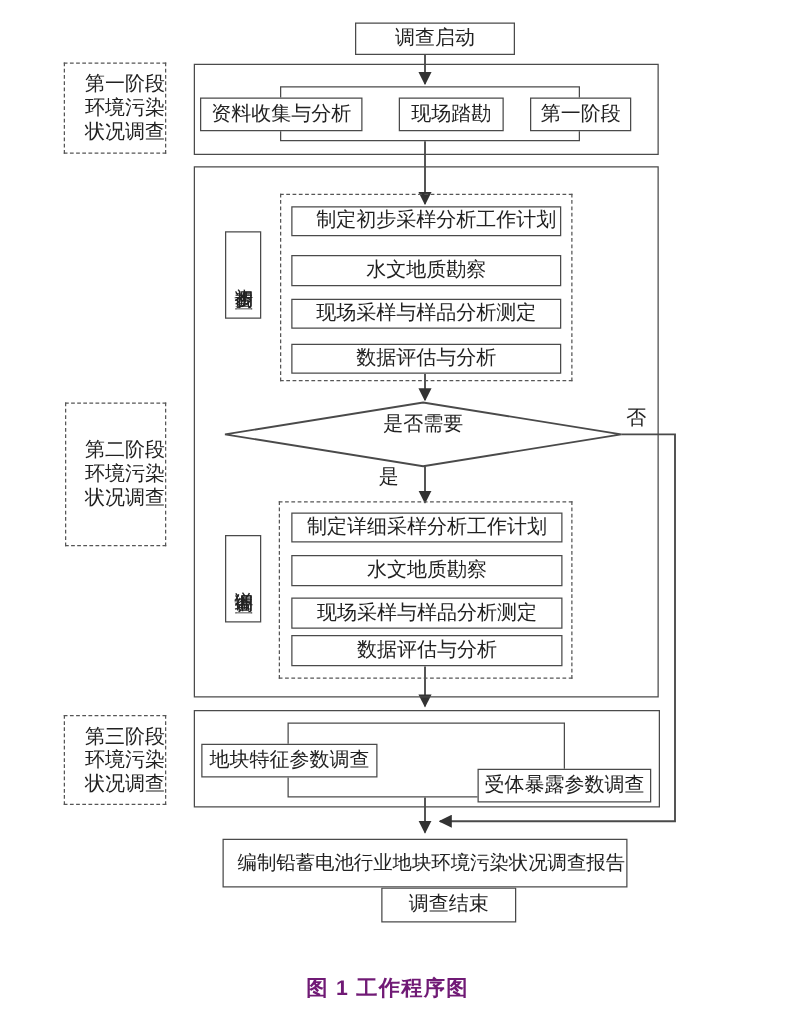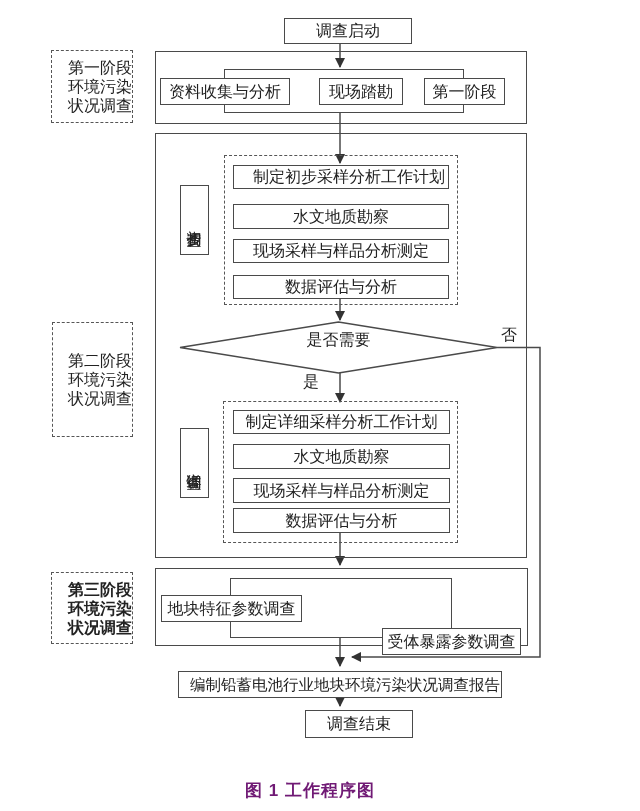--- a/index.html
+++ b/index.html
@@ -107,21 +107,21 @@
   <div class="dashed stage-label" style="left:51px; top:50px; width:82px; height:73px;">
     <span>第一阶段</span>
     <span>环境污染</span>
     <span>状况调查</span>
   </div>
   <div class="dashed stage-label" style="left:52px; top:322px; width:81px; height:115px;">
     <span>第二阶段</span>
     <span>环境污染</span>
     <span>状况调查</span>
   </div>
-  <div class="dashed stage-label" style="left:51px; top:572px; width:82px; height:72px;font-weight:bold;">
+  <div class="dashed stage-label" style="left:51px; top:572px; width:82px; height:72px;">
     <span>第三阶段</span>
     <span>环境污染</span>
     <span>状况调查</span>
   </div>
 
   <div class="box" style="left:284px; top:18px; width:128px; height:26px;">调查启动</div>
 
   <div class="box" style="left:160px; top:78px; width:130px; height:27px;">资料收集与分析</div>
   <div class="box" style="left:319px; top:78px; width:84px; height:27px;">现场踏勘</div>
   <div class="box" style="left:424px; top:78px; width:81px; height:27px;">第一阶段</div>
@@ -140,20 +140,20 @@
   <div class="floating-text" style="left:303px; top:374px;">是</div>
 
   <div class="dashed" style="left:223px; top:401px; width:235px; height:142px;"></div>
   <div class="box" style="left:233px; top:410px; width:217px; height:24px;">制定详细采样分析工作计划</div>
   <div class="box" style="left:233px; top:444px; width:217px; height:25px;">水文地质勘察</div>
   <div class="box" style="left:233px; top:478px; width:217px; height:25px;">现场采样与样品分析测定</div>
   <div class="box" style="left:233px; top:508px; width:217px; height:25px;">数据评估与分析</div>
   <div class="box vlabel" style="left:180px; top:428px; width:29px; height:70px; font-size:15px;">详细调查</div>
 
   <div class="box" style="left:161px; top:595px; width:141px; height:27px;">地块特征参数调查</div>
-  <div class="box" style="left:382px; top:628px; width:139px; height:27px;">受体暴露参数调查</div>
+  <div class="box" style="left:382px; top:615px; width:139px; height:27px;">受体暴露参数调查</div>
 
-  <div class="box" style="left:178px; top:671px; width:324px; height:27px; font-size:15.5px;padding-left:10px;">编制铅蓄电池行业地块环境污染状况调查报告</div>
+  <div class="box" style="left:178px; top:671px; width:324px; height:39px; font-size:15.5px;padding-left:10px;">编制铅蓄电池行业地块环境污染状况调查报告</div>
   <div class="box" style="left:285px; top:710px; width:108px; height:28px;margin-left:20px;">调查结束</div>
 
   <div class="caption" style="left:245px; top:779px;">图 1 工作程序图</div>
 
 </div>
 
 </body></html>

